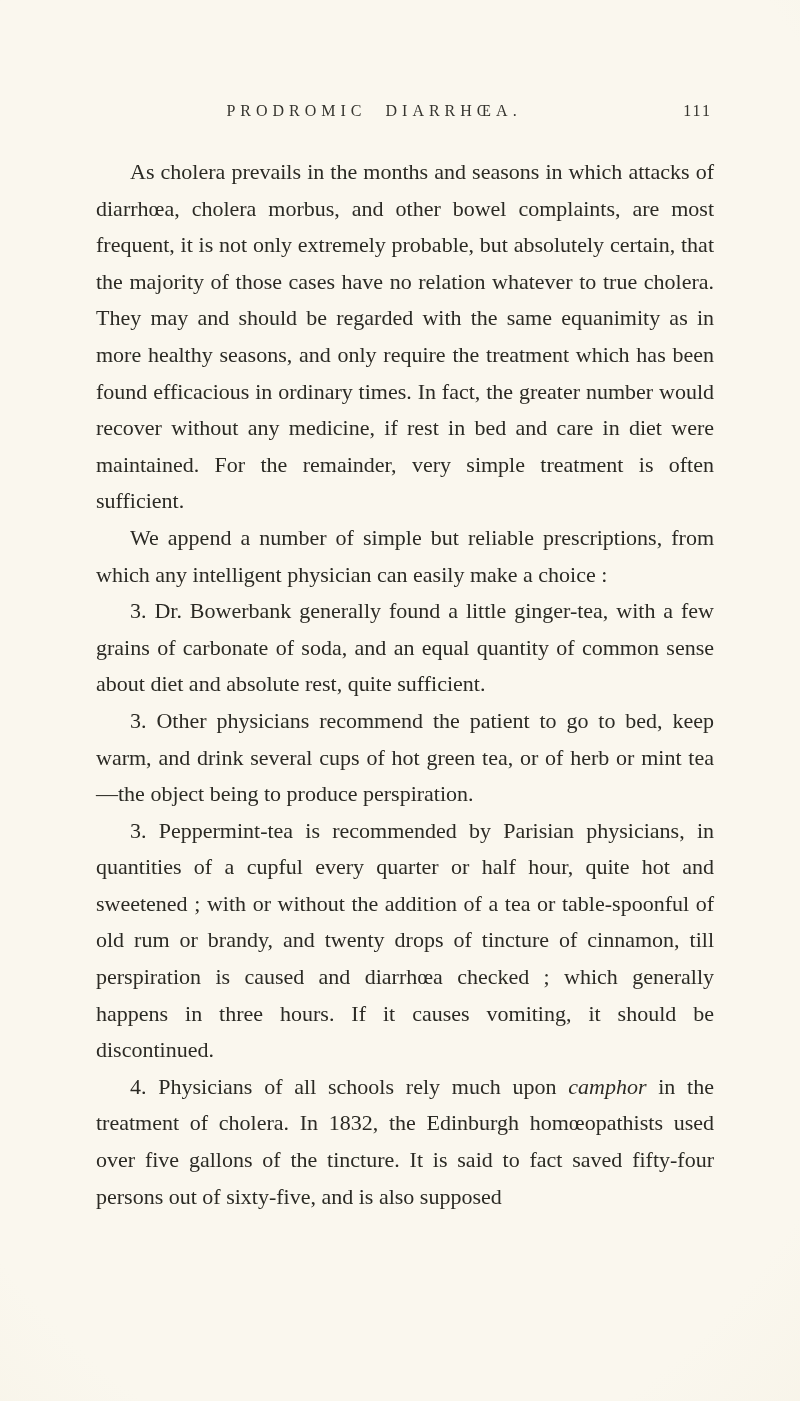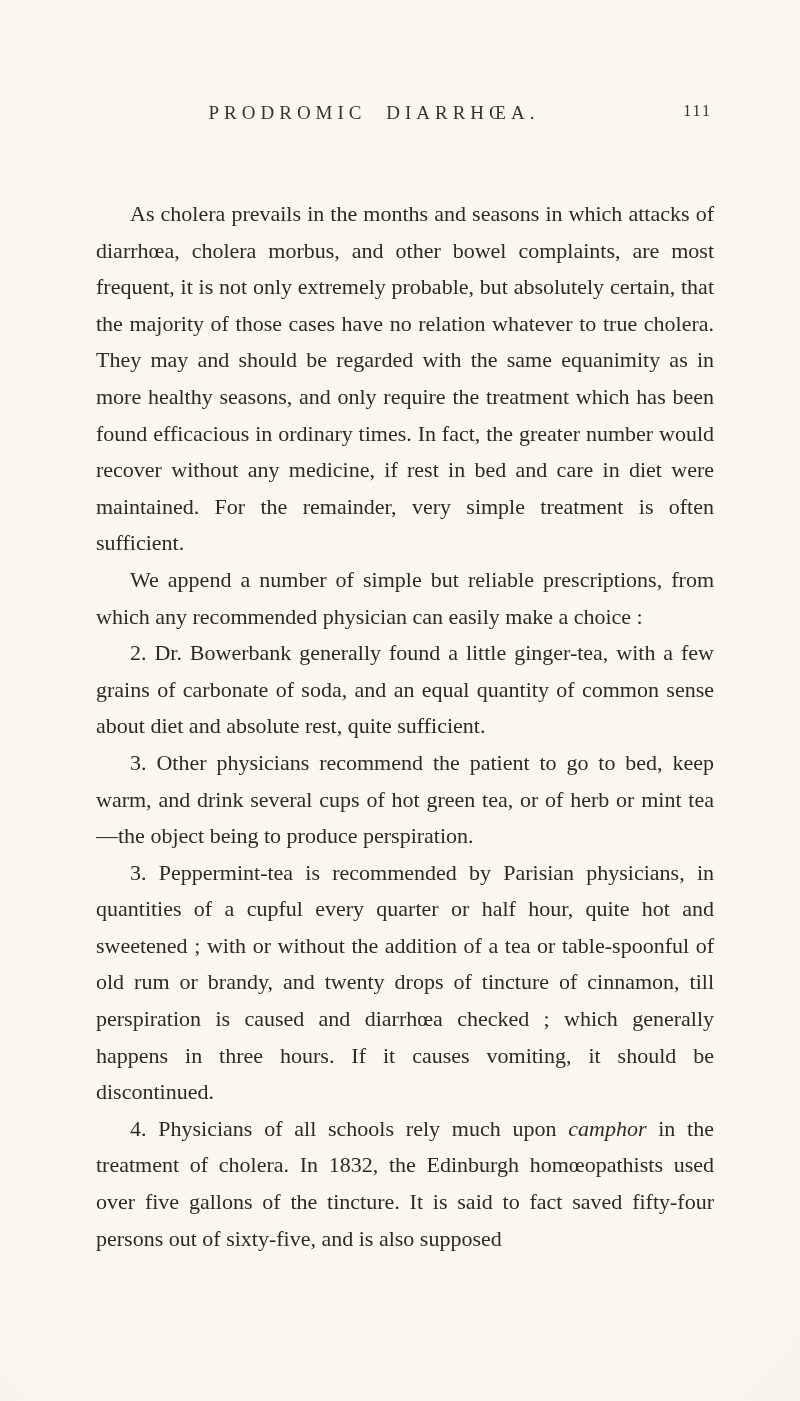--- a/index.html
+++ b/index.html
@@ -23,38 +23,38 @@
       position: relative;
       margin: 102px 88px 0 96px;
       height: 28px;
     }
 
     .running-title {
       position: absolute;
       left: 0;
       right: 60px;
       text-align: center;
-      font-size: 19px;
+      font-size: 16px;
       letter-spacing: 5px;
       word-spacing: 10px;
       color: #35342e;
       white-space: nowrap;
     }
 
     .page-number {
       position: absolute;
       right: 0;
       top: 0;
       font-size: 16px;
       letter-spacing: 2px;
       color: #35342e;
     }
 
     .text-block {
-      margin: 66px 86px 0 96px;
+      margin: 24px 86px 0 96px;
       font-size: 22px;
       line-height: 36.6px;
       text-align: justify;
       text-justify: inter-word;
       color: #2b2a24;
     }
 
     .text-block p {
       text-indent: 34px;
       margin: 0;
@@ -69,23 +69,23 @@
 <div class="page">
 
   <div class="running-header">
     <span class="running-title">PRODROMIC DIARRHŒA.</span>
     <span class="page-number">111</span>
   </div>
 
   <div class="text-block">
     <p>As cholera prevails in the months and seasons in which attacks of diarrhœa, cholera morbus, and other bowel complaints, are most frequent, it is not only extremely probable, but absolutely certain, that the majority of those cases have no relation whatever to true cholera. They may and should be regarded with the same equanimity as in more healthy seasons, and only require the treatment which has been found efficacious in ordinary times. In fact, the greater number would recover without any medicine, if rest in bed and care in diet were maintained. For the remainder, very simple treatment is often sufficient.</p>
 
-    <p>We append a number of simple but reliable prescriptions, from which any recommended physician can easily make a choice :</p>
+    <p>We append a number of simple but reliable prescriptions, from which any intelligent physician can easily make a choice :</p>
 
-    <p>2. Dr. Bowerbank generally found a little ginger-tea, with a few grains of carbonate of soda, and an equal quantity of common sense about diet and absolute rest, quite sufficient.</p>
+    <p>3. Dr. Bowerbank generally found a little ginger-tea, with a few grains of carbonate of soda, and an equal quantity of common sense about diet and absolute rest, quite sufficient.</p>
 
     <p>3. Other physicians recommend the patient to go to bed, keep warm, and drink several cups of hot green tea, or of herb or mint tea—the object being to produce perspiration.</p>
 
     <p>3. Peppermint-tea is recommended by Parisian physicians, in quantities of a cupful every quarter or half hour, quite hot and sweetened ; with or without the addition of a tea or table-spoonful of old rum or brandy, and twenty drops of tincture of cinnamon, till perspiration is caused and diarrhœa checked ; which generally happens in three hours. If it causes vomiting, it should be discontinued.</p>
 
     <p><span>4. Physicians of all schools rely much upon </span><em>camphor</em><span> in the treatment of cholera. In 1832, the Edinburgh homœopathists used over five gallons of the tincture. It is said to fact saved fifty-four persons out of sixty-five, and is also supposed</span></p>
   </div>
 
 </div>
 

